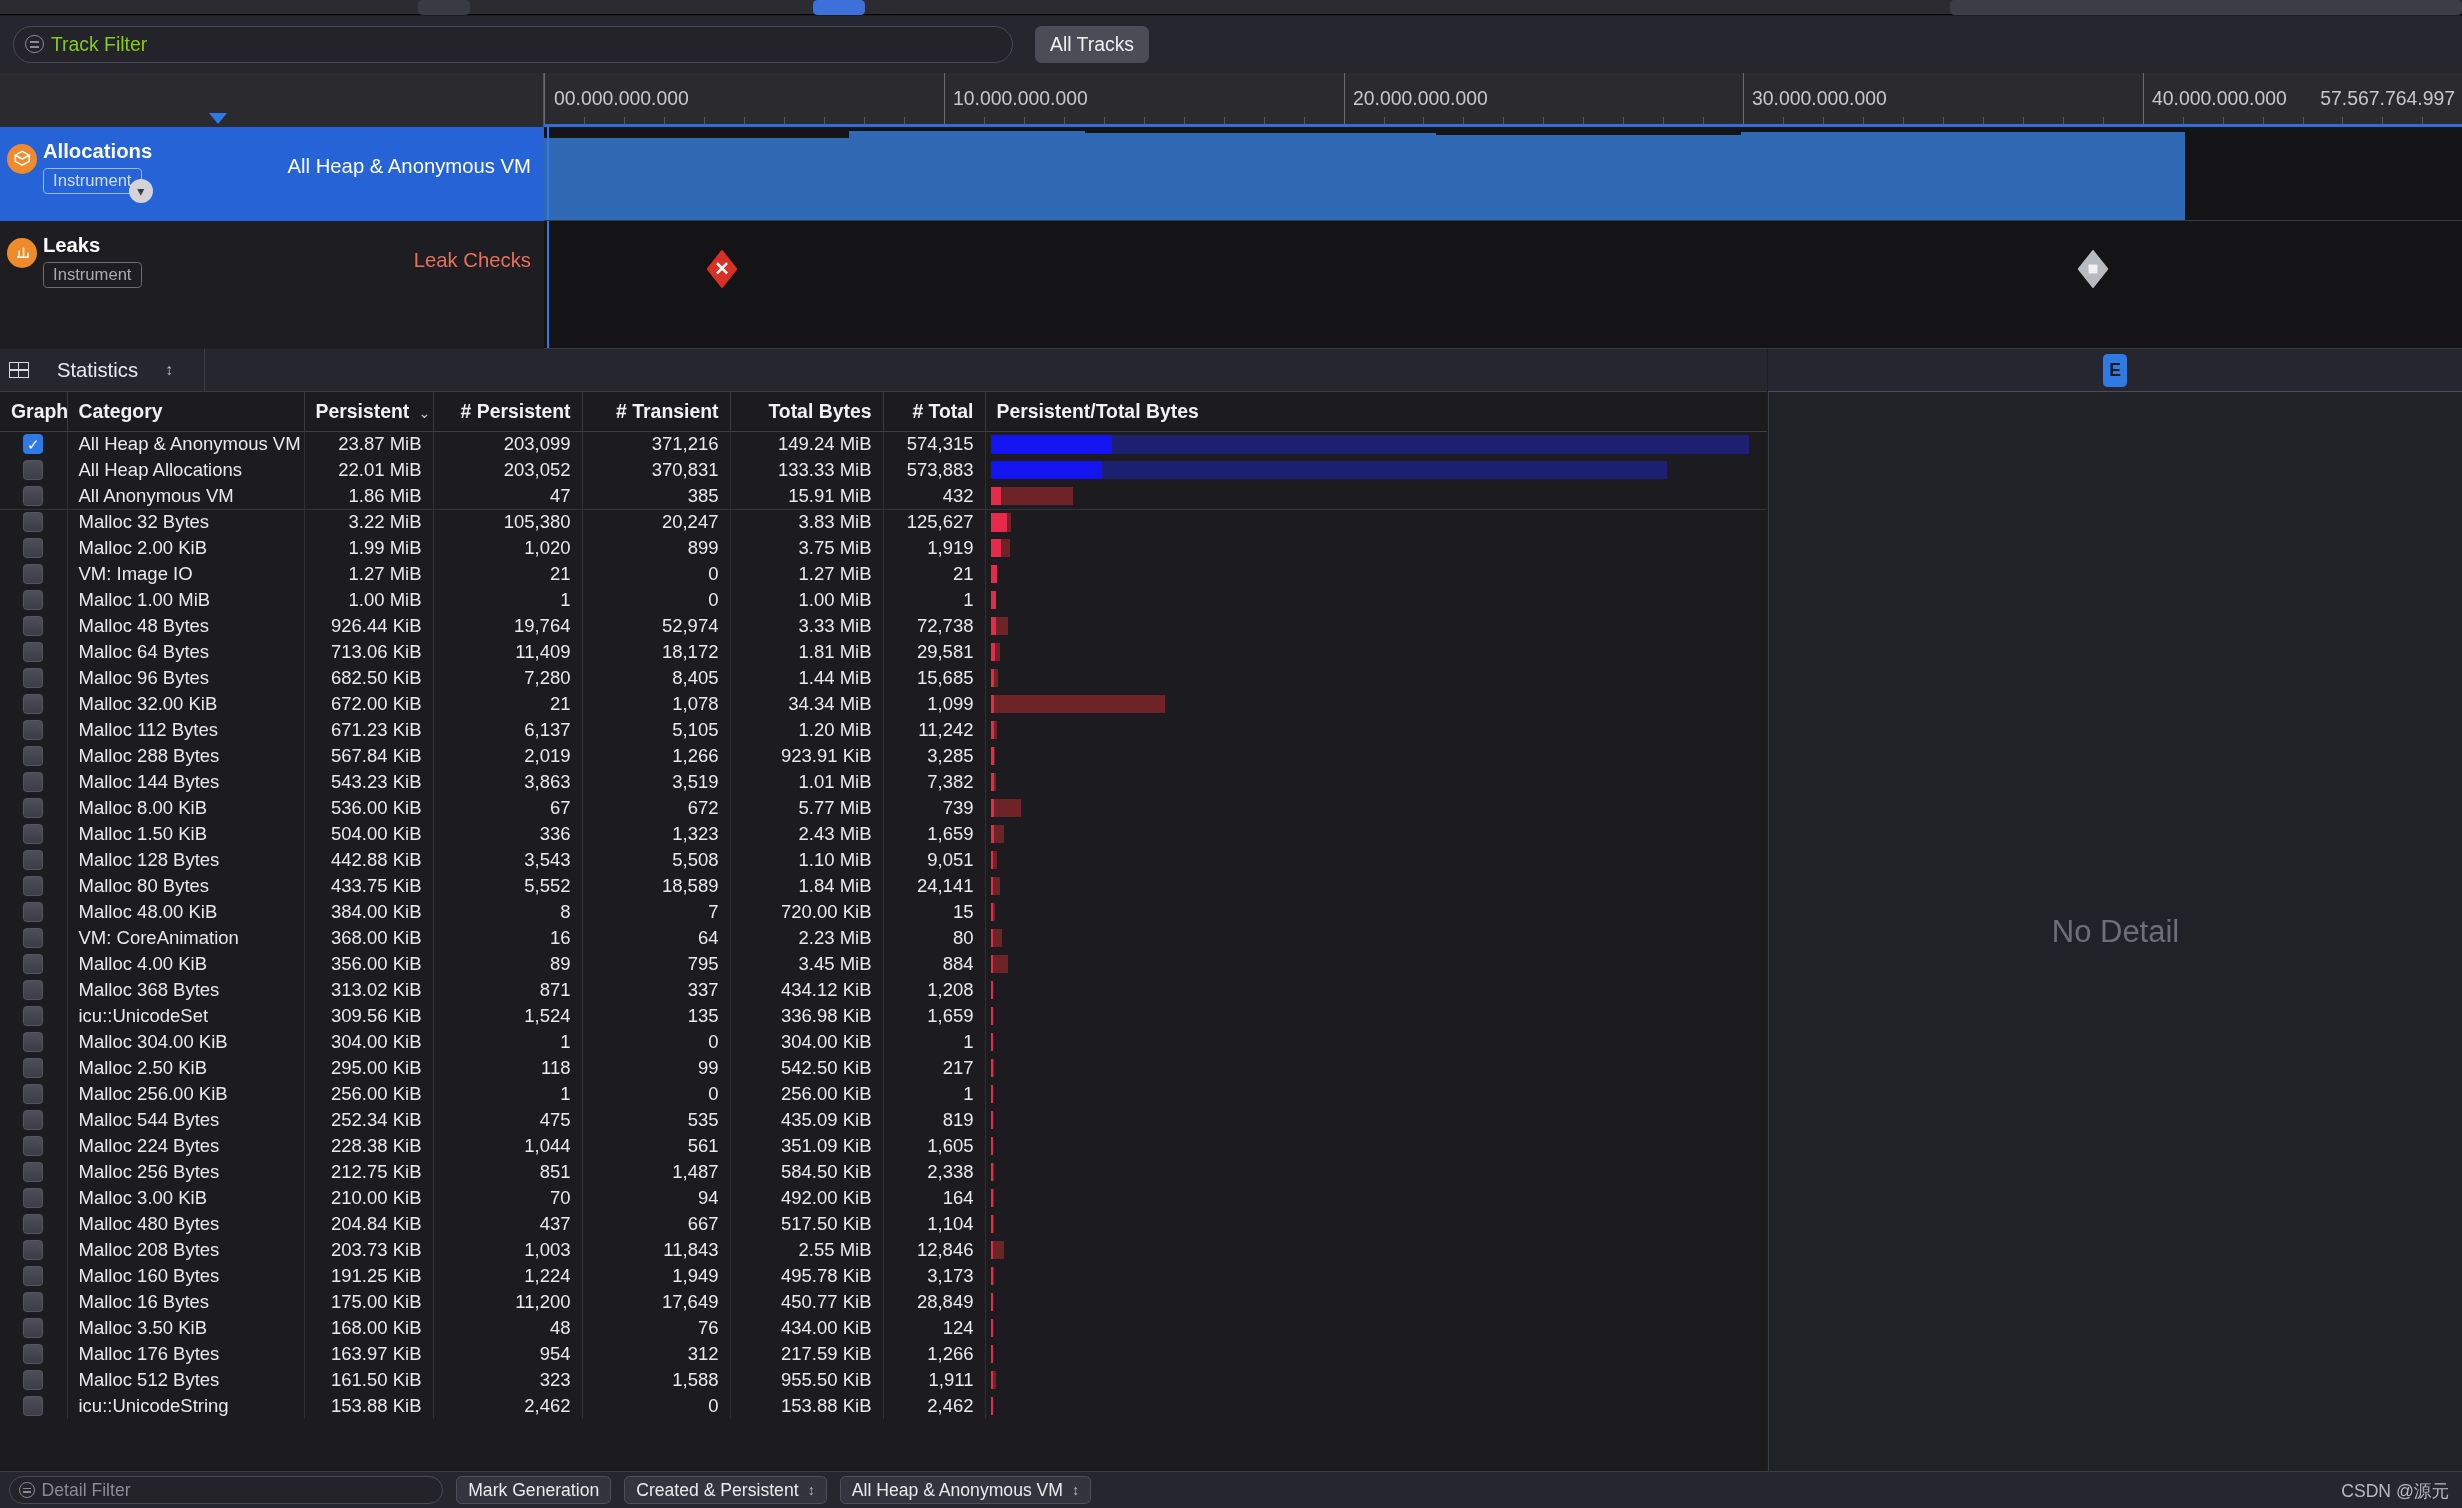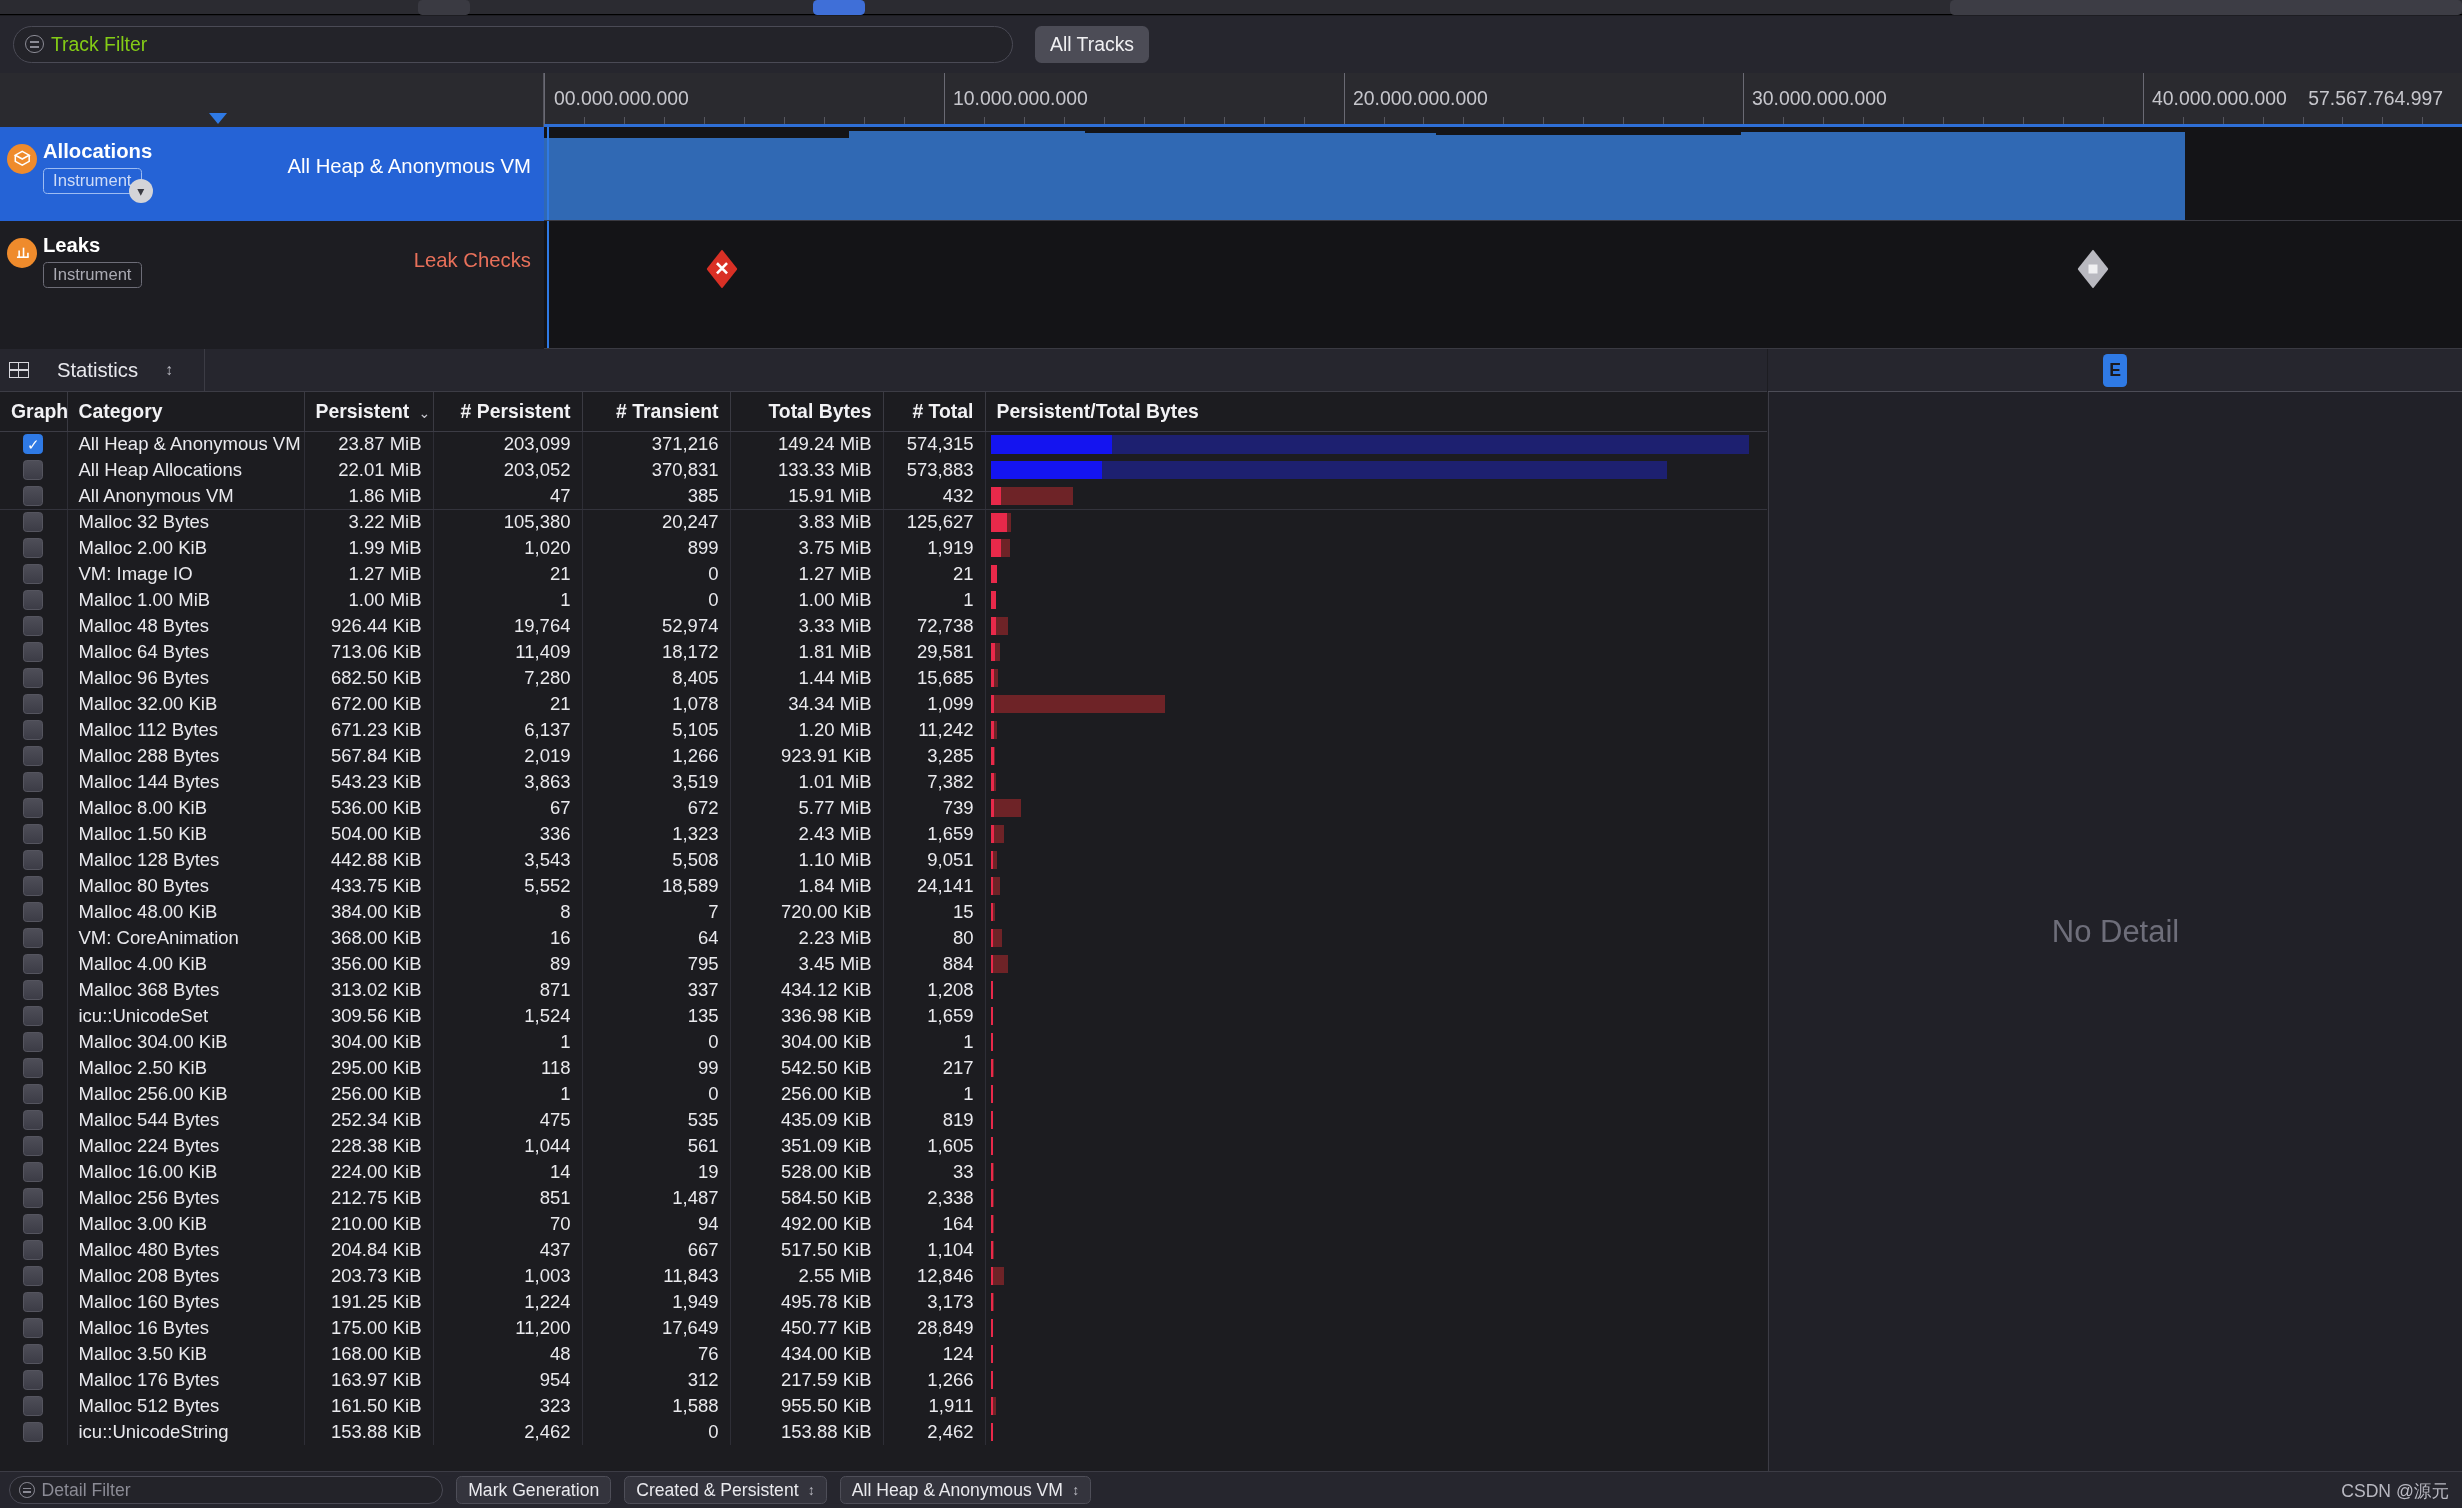--- a/index.html
+++ b/index.html
@@ -319,21 +319,21 @@
         <div class="ruler-minor" style="left: 2103px;"></div>
         <div class="ruler-major" style="left: 2143px;"></div>
         <div class="ruler-tick-label" style="left: 2152px;">40.000.000.000</div>
         <div class="ruler-minor" style="left: 2183px;"></div>
         <div class="ruler-minor" style="left: 2223px;"></div>
         <div class="ruler-minor" style="left: 2263px;"></div>
         <div class="ruler-minor" style="left: 2303px;"></div>
         <div class="ruler-minor" style="left: 2342px;"></div>
         <div class="ruler-minor" style="left: 2382px;"></div>
         <div class="ruler-minor" style="left: 2422px;"></div>
-        <div class="ruler-tick-label" style="right: 19px;">57.567.764.997</div>
+        <div class="ruler-tick-label" style="right: 7px;">57.567.764.997</div>
       </div>
     <div class="ruler-bottom-line"></div>
     <div class="playhead-tri" style="left:209px"></div>
   </div>
 
   <div class="track selected" style="top:127px; height:94px;">
     <div class="track-head">
       <div class="track-icon">
         <svg width="18.5" height="18.5" viewBox="0 0 24 24" fill="none" stroke="#fff" stroke-width="2">
           <path d="M12 3 L21 8 L12 13 L3 8 Z"></path>
@@ -905,37 +905,20 @@
               <div class="bar" style="left: 5.5px;">
                 <div class="persist" style="width: 2.3px; background: rgb(232, 41, 74);"></div>
                 <div class="total" style="width: 0px; background: rgb(110, 35, 39);"></div>
               </div>
             </td>
           </tr>
           <tr>
             <td class="graphcell">
               <div class="cb"></div>
             </td>
-            <td class="lead">Malloc 16.00 KiB</td>
-            <td class="num">224.00 KiB</td>
-            <td class="num">14</td>
-            <td class="num">19</td>
-            <td class="num">528.00 KiB</td>
-            <td class="num">33</td>
-            <td class="barcell">
-              <div class="bar" style="left: 5.5px;">
-                <div class="persist" style="width: 2.3px; background: rgb(232, 41, 74);"></div>
-                <div class="total" style="width: 0.3px; background: rgb(110, 35, 39);"></div>
-              </div>
-            </td>
-          </tr>
-          <tr>
-            <td class="graphcell">
-              <div class="cb"></div>
-            </td>
             <td class="lead">Malloc 256 Bytes</td>
             <td class="num">212.75 KiB</td>
             <td class="num">851</td>
             <td class="num">1,487</td>
             <td class="num">584.50 KiB</td>
             <td class="num">2,338</td>
             <td class="barcell">
               <div class="bar" style="left: 5.5px;">
                 <div class="persist" style="width: 2.3px; background: rgb(232, 41, 74);"></div>
                 <div class="total" style="width: 0.6px; background: rgb(110, 35, 39);"></div>

